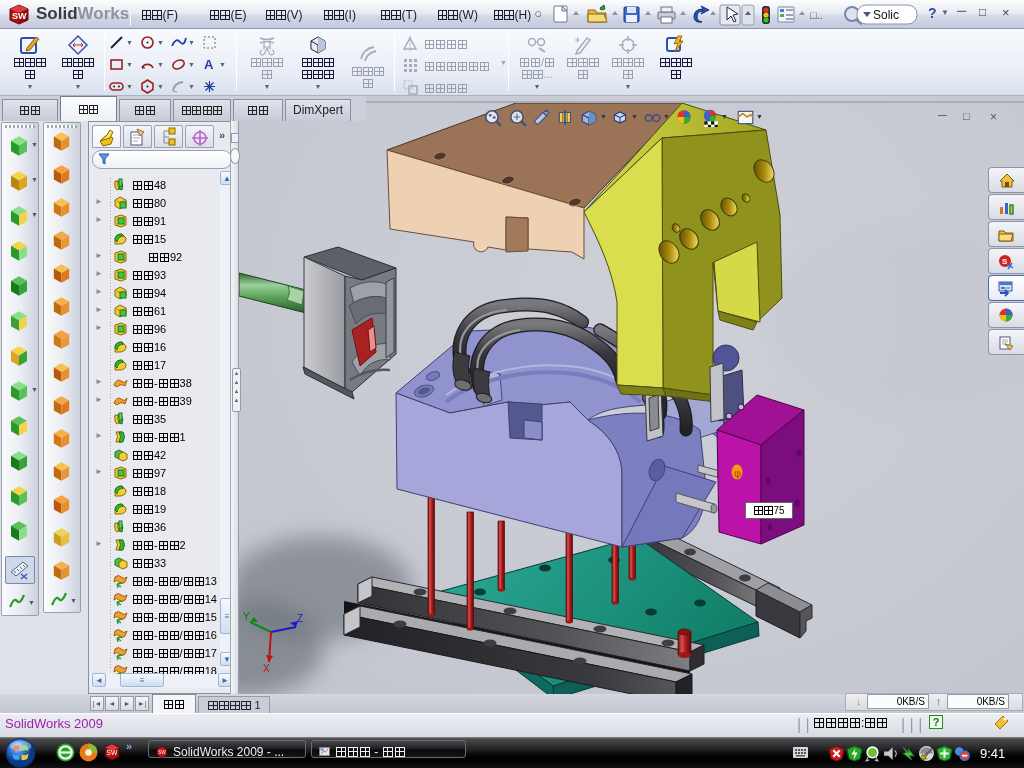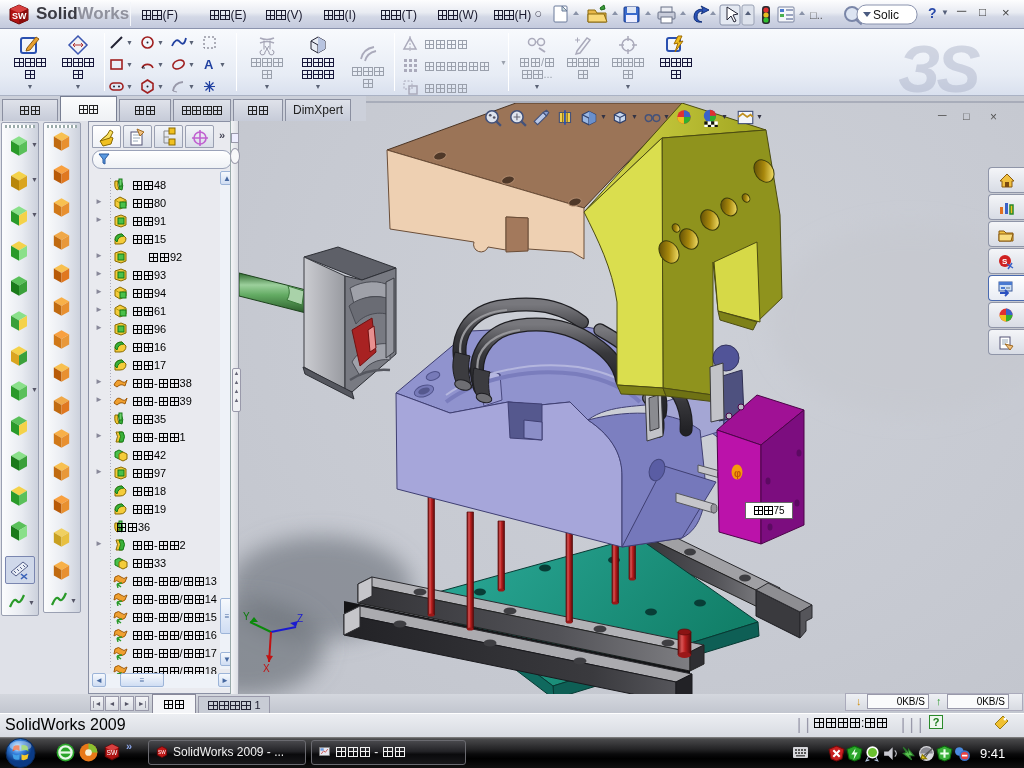--- a/index.html
+++ b/index.html
@@ -37,21 +37,21 @@
 #vp{left:238px;top:96px;width:786px;height:598px;background:radial-gradient(ellipse at 55% 35%,#cdd0d7 0%,#c7cad2 60%,#c2c5cd 100%)}
 #splitstrip{left:230px;top:102px;width:9px;height:592px;background:linear-gradient(90deg,#f4f5f7,#dcdee4);border-left:1px solid #9aa;border-right:1px solid #989ca8}
 
 .ttab{position:absolute;left:0;width:35px;height:26px;background:linear-gradient(#f4f5f8,#d8dce5);border:1px solid #8f95a8;border-right:none;border-radius:4px 0 0 4px}
 
 #bstrip{left:0;top:694px;width:1024px;height:19px;background:linear-gradient(#d4d7de,#c2c6cf)}
 
 #status{left:0;top:713px;width:1024px;height:24px;background:linear-gradient(#eceef2,#d8dbe2);border-top:1px solid #fff;font-size:12px;color:#111}
 
 #task{left:0;top:737px;width:1024px;height:31px;background:linear-gradient(#8a8a8a 0,#4a4a4c 6%,#232325 40%,#0a0a0b 55%,#000 70%,#111 100%)}
-.tbtn{position:absolute;top:3px;height:25px;border:1px solid #6a6a70;border-radius:3px;background:linear-gradient(#48484c,#232327 45%,#0a0a0c 58%,#17171a);color:#f2f2f2;font-size:12px;line-height:23px;white-space:nowrap}
+.tbtn{position:absolute;top:3px;height:18px;border:1px solid #6a6a70;border-radius:3px;background:linear-gradient(#48484c,#232327 45%,#0a0a0c 58%,#17171a);color:#f2f2f2;font-size:12px;line-height:23px;white-space:nowrap}
 </style></head><body>
 <div id="page">
     <div id="title" class="abs">
       <svg class="abs" style="left:6px;top:3px" width="26" height="23" viewBox="0 0 26 23">
 <polygon points="4,6 13,2 22,6 22,17 13,21 4,17" fill="#b01212" stroke="#6a0808"></polygon>
 <polygon points="4,6 13,2 22,6 13,10" fill="#d84040"></polygon>
 <polygon points="13,10 22,6 22,17 13,21" fill="#8a0d0d"></polygon>
 <text x="6" y="16" font-size="9" font-weight="bold" fill="#fff">SW</text>
       </svg>
       <span class="abs" style="left:36px;top:4px;font-size:17px;font-weight:bold;color:#3a3a42">Solid<span style="color:#90929e">Works</span></span>
@@ -280,21 +280,20 @@
         <div style="font-size:7px;margin-top:1px;color:#5a6275">▼</div>
       </div>
       <div class="cbtn" style="left:654px;top:2px;width:44px">
         <div style="height:22px;margin-top:3px"><svg width="22" height="22" viewBox="0 0 22 22">
             <rect x="2" y="4" width="13" height="13" rx="2" fill="none" stroke="#2a50b0" stroke-width="2"></rect>
             <path d="M13 2 l-4 8 4 -1 -3 9 8 -11 -4 1 3 -6z" fill="#f0c020" stroke="#a06a00"></path>
           </svg></div>
         <div><b class="c"></b><b class="c"></b><b class="c"></b></div>
         <div><b class="c"></b></div>
       </div>
-      <span class="abs" style="left:898px;top:2px;font-size:66px;font-weight:bold;color:rgba(162,170,192,.42);font-style:italic;letter-spacing:-4px">ЗS</span>
     </div>
     <div id="tabrow" class="abs"></div>
     <div class="rtab" style="left:2px;top:99px;width:56px;line-height:20px"><b class="c"></b><b class="c"></b></div>
     <div class="rtab on" style="left:60px;top:96px;width:57px;line-height:24px"><b class="c"></b><b class="c"></b></div>
     <div class="rtab" style="left:119px;top:99px;width:52px;line-height:20px"><b class="c"></b><b class="c"></b></div>
     <div class="rtab" style="left:173px;top:99px;width:58px;line-height:20px"><b class="c"></b><b class="c"></b><b class="c"></b><b class="c"></b></div>
     <div class="rtab" style="left:233px;top:99px;width:50px;line-height:20px"><b class="c"></b><b class="c"></b></div>
     <div class="rtab" style="left:285px;top:99px;width:66px;line-height:20px">DimXpert</div>
     <div id="leftzone" class="abs"></div>
     <div class="vbar" style="left:1px;top:122px;height:494px"></div>
@@ -640,21 +639,21 @@
     <svg class="abs" style="left:113px;top:501px" width="15" height="15" viewBox="0 0 15 15">
       <path d="M2 9 Q2 3 9 3 L13 7 Q13 13 7 13 L2 13z" fill="#f4cc3a" stroke="#8a6a00"></path>
       <path d="M2 9 Q2 3 9 3 L11 5 Q5 5 4 11z" fill="#3ab03a" stroke="#157a15"></path>
     </svg>
     <div class="trow" style="left:132px;top:503px"><b class="c"></b><b class="c"></b><i>19</i></div>
     <svg class="abs" style="left:113px;top:519px" width="15" height="15" viewBox="0 0 15 15">
       <path d="M2 4 q-1 7 2 9 l2 -1 q-2 -3 -1 -8z" fill="#f0c830" stroke="#8a6a00"></path>
       <path d="M8 3 q3 6 1 10 l-3 -1 q2 -3 -1 -8z" fill="#3ab03a" stroke="#1a7a1a"></path>
       <rect x="6" y="2" width="3" height="7" fill="#6ad06a" stroke="#1a7a1a"></rect>
     </svg>
-    <div class="trow" style="left:116px;top:521px"><b class="c"></b><b class="c"></b><i>36</i></div>
+    <div class="trow" style="left:132px;top:521px"><b class="c"></b><b class="c"></b><i>36</i></div>
     <span class="abs" style="left:95px;top:539px;font-size:8px;color:#889">►</span>
     <svg class="abs" style="left:113px;top:537px" width="15" height="15" viewBox="0 0 15 15">
       <path d="M3 3 h6 q3 4 0 10 h-6 q3 -6 0 -10z" fill="#f0c830" stroke="#8a6a00"></path>
       <path d="M6 3 h4 q3 4 0 10 h-4 q3 -6 0 -10z" fill="#3ab03a" stroke="#157a15"></path>
     </svg>
     <div class="trow" style="left:132px;top:539px"><b class="c"></b><b class="c"></b><i>-</i><b class="c"></b><b class="c"></b><i>2</i></div>
     <svg class="abs" style="left:113px;top:555px" width="15" height="15" viewBox="0 0 15 15">
       <path d="M2 5 L6 3 L10 5 L10 10 L6 12 L2 10z" fill="#4ac04a" stroke="#157a15"></path>
       <path d="M6 7 L10 5 L14 7 L14 12 L10 14 L6 12z" fill="#f4cc3a" stroke="#8a6a00"></path>
     </svg>
@@ -1061,21 +1060,21 @@
     <div class="abs" style="left:120px;top:696px;width:14px;height:15px;border:1px solid #99a;background:linear-gradient(#f4f5f8,#d8dbe2);font-size:7px;color:#556;text-align:center;line-height:14px">►</div>
     <div class="abs" style="left:135px;top:696px;width:14px;height:15px;border:1px solid #99a;background:linear-gradient(#f4f5f8,#d8dbe2);font-size:7px;color:#556;text-align:center;line-height:14px">►|</div>
     <div class="abs" style="left:152px;top:694px;width:44px;height:19px;background:#f4f5f8;border:1px solid #889;border-bottom:none;font-size:11px;text-align:center;line-height:18px"><b class="c"></b><b class="c"></b></div>
     <div class="abs" style="left:198px;top:696px;width:72px;height:17px;background:#c8ccd5;border:1px solid #99a;border-bottom:none;font-size:11px;text-align:center;line-height:16px;color:#223"><b class="c"></b><b class="c"></b><b class="c"></b><b class="c"></b> 1</div>
     <div class="abs" style="left:845px;top:693px;width:178px;height:18px;background:linear-gradient(#eef0f4,#d8dbe2);border:1px solid #aab"></div>
     <span class="abs" style="left:856px;top:695px;color:#d09010;font-size:11px;font-weight:bold">↓</span>
     <div class="abs" style="left:867px;top:694px;width:62px;height:15px;background:#fafbfc;border:1px solid #99a;font-size:10px;text-align:right;line-height:14px;padding-right:3px">0KB/S</div>
     <span class="abs" style="left:936px;top:695px;color:#2a9a2a;font-size:11px;font-weight:bold">↑</span>
     <div class="abs" style="left:947px;top:694px;width:62px;height:15px;background:#fafbfc;border:1px solid #99a;font-size:10px;text-align:right;line-height:14px;padding-right:3px">0KB/S</div>
     <div id="status" class="abs"></div>
-    <span class="abs" style="left:5px;top:716px;font-size:16px;color:#000000">SolidWorks 2009</span>
+    <span class="abs" style="left:5px;top:716px;font-size:13px;color:#a21caf">SolidWorks 2009</span>
     <span class="abs" style="left:797px;top:716px;color:#99a">|&nbsp;|</span>
     <span class="abs" style="left:813px;top:716px;font-size:12px"><b class="c"></b><b class="c"></b><b class="c"></b><b class="c"></b><i>:</i><b class="c"></b><b class="c"></b></span>
     <span class="abs" style="left:901px;top:716px;color:#99a">|&nbsp;|&nbsp;|</span>
     <div class="abs" style="left:929px;top:715px;width:14px;height:14px;background:#eef6ee;border:1px solid #2a8a2a;color:#1a7a1a;font-size:11px;font-weight:bold;text-align:center;line-height:13px">?</div>
     <svg class="abs" style="left:993px;top:714px" width="17" height="17" viewBox="0 0 17 17">
       <path d="M2 10 L10 2 l5 5 -8 8z" fill="#f0c030" stroke="#9a7a10"></path>
       <circle cx="12" cy="5" r="1.5" fill="#fff"></circle>
     </svg>
     <div id="task" class="abs"></div>
     <svg class="abs" style="left:5px;top:738px" width="31" height="30" viewBox="0 0 31 30">

